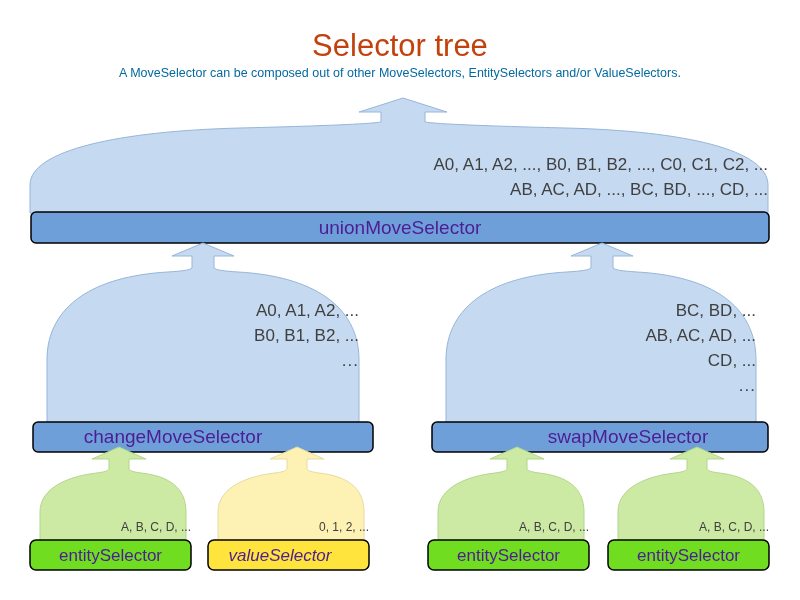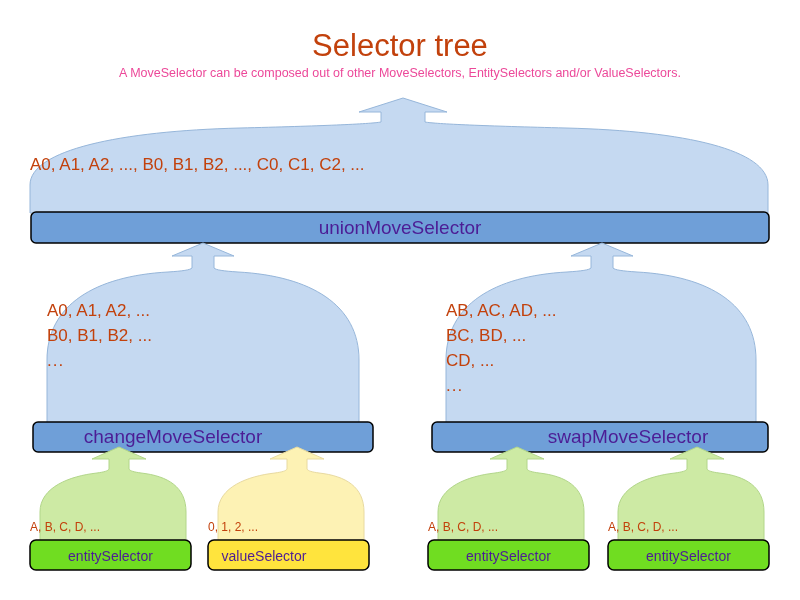--- a/index.html
+++ b/index.html
@@ -36,46 +36,46 @@
     color: #c2410c;
   }
   .subtitle {
     position: absolute;
     left: 0;
     top: 65px;
     width: 800px;
     text-align: center;
     font-size: 12.5px;
     line-height: 16px;
-    color: #ec4899;
+    color: #0369a1;
   }
   .node-lines {
     position: absolute;
-    text-align: left;
+    text-align: right;
     font-size: 17px;
     line-height: 25px;
-    color: #c2410c;
+    color: #404040;
     pointer-events: none;
     white-space: nowrap;
   }
   .node-lines.small {
     font-size: 12px;
     line-height: 24px;
   }
   .bar-label {
     position: absolute;
     text-align: center;
     font-size: 19px;
     line-height: 30px;
     color: #4c1d95;
     pointer-events: none;
     white-space: nowrap;
   }
   .bar-label.leaf {
-    font-size: 14px;
+    font-size: 17px;
   }
   .ellipsis-line {
     letter-spacing: 1px;
   }
 </style>
 </head>
 <body>
 
 <div class="title">Selector tree</div>
 <div class="subtitle">A MoveSelector can be composed out of other MoveSelectors, EntitySelectors and/or ValueSelectors.</div>
@@ -206,47 +206,48 @@
            L 764,542
            Z" fill="#cdeaa4" stroke="#b2d68a" stroke-width="1"></path>
   <g>
     <rect x="608" y="540" width="161" height="30" rx="6" ry="6" fill="#70dd21" stroke="#000000" stroke-width="1.5"></rect>
   </g>
 
 </svg>
 
 <div class="node-lines" style="left:30px; top:152px; width:738px;">
   <div>A0, A1, A2, ..., B0, B1, B2, ..., C0, C1, C2, ...</div>
+  <div>AB, AC, AD, ..., BC, BD, ..., CD, ...</div>
 </div>
 <div class="bar-label" style="left:31px; top:213px; width:738px;">unionMoveSelector</div>
 
 <div class="node-lines" style="left:47px; top:298px; width:312px;">
   <div>A0, A1, A2, ...</div>
   <div>B0, B1, B2, ...</div>
   <div class="ellipsis-line">...</div>
 </div>
 <div class="bar-label" style="left:33px; top:422px; width:280px;">changeMoveSelector</div>
 
 <div class="node-lines" style="left:446px; top:298px; width:310px;">
+  <div>BC, BD, ...</div>
   <div>AB, AC, AD, ...</div>
-  <div>BC, BD, ...</div>
   <div>CD, ...</div>
   <div class="ellipsis-line">...</div>
 </div>
 <div class="bar-label" style="left:432px; top:422px; width:392px;">swapMoveSelector</div>
 
 <div class="node-lines small" style="left:30px; top:515px; width:161px;">
   <div>A, B, C, D, ...</div>
 </div>
 <div class="bar-label leaf" style="left:30px; top:541px; width:161px;">entitySelector</div>
 
 <div class="node-lines small" style="left:208px; top:515px; width:161px;">
   <div>0, 1, 2, ...</div>
 </div>
-<div class="bar-label leaf" style="left:192px; top:541px; width:144px;">valueSelector</div>
+<div class="bar-label leaf" style="left:208px; top:541px; width:144px;font-style:italic;">valueSelector</div>
 
 <div class="node-lines small" style="left:428px; top:515px; width:161px;">
   <div>A, B, C, D, ...</div>
 </div>
 <div class="bar-label leaf" style="left:428px; top:541px; width:161px;">entitySelector</div>
 
 <div class="node-lines small" style="left:608px; top:515px; width:161px;">
   <div>A, B, C, D, ...</div>
 </div>
 <div class="bar-label leaf" style="left:608px; top:541px; width:161px;">entitySelector</div>

